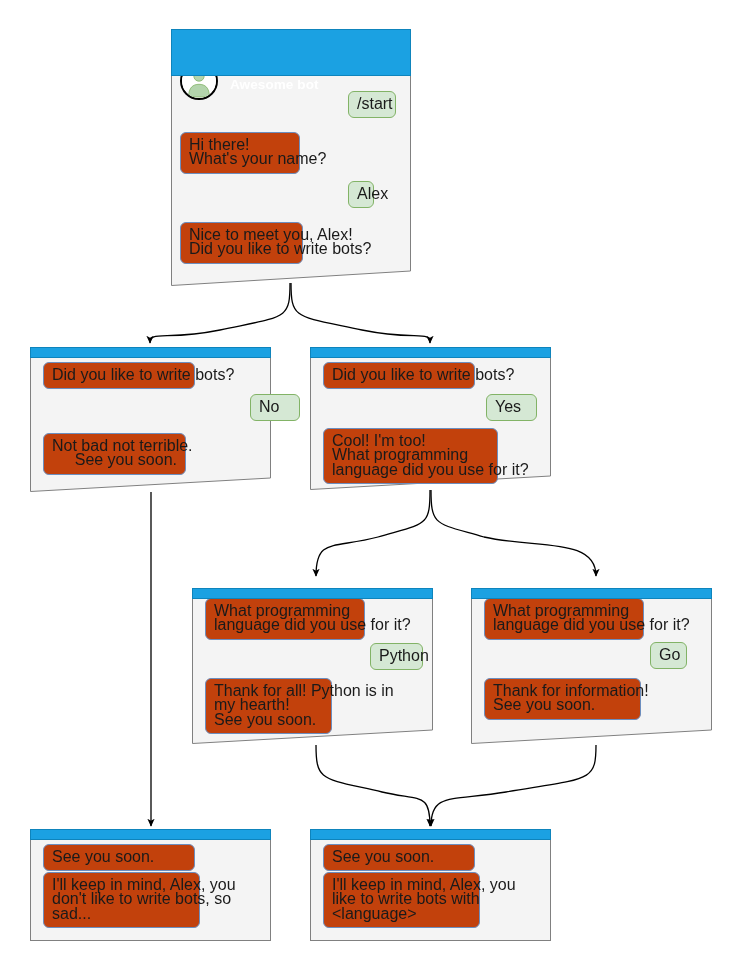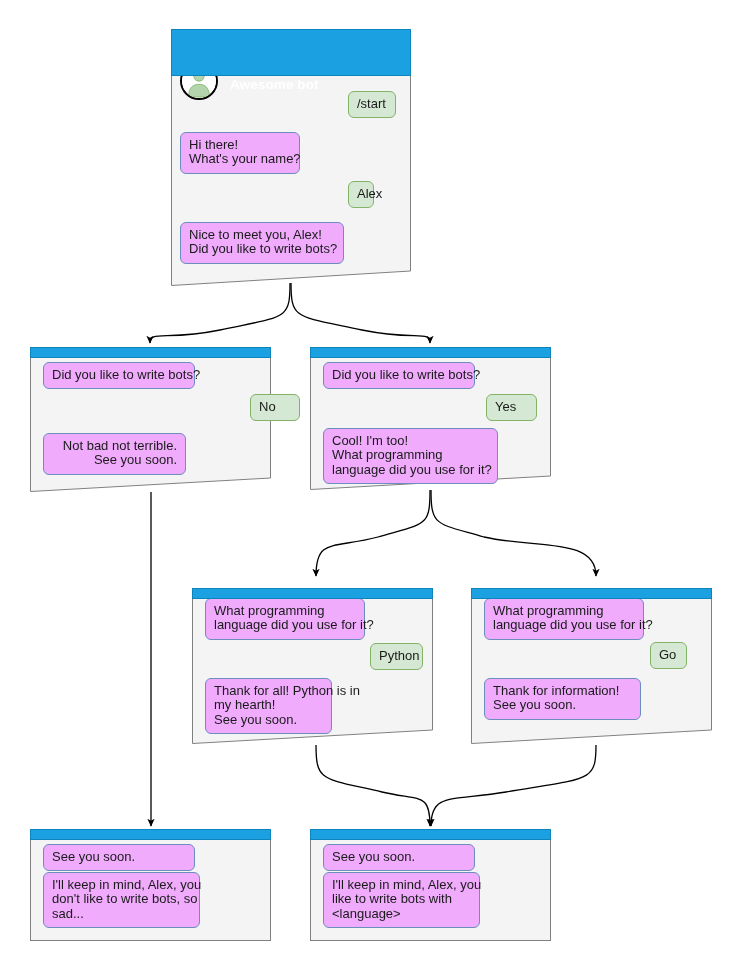--- a/index.html
+++ b/index.html
@@ -70,27 +70,27 @@
     box-sizing: border-box;
     overflow: hidden;
   }
   .avatar svg { display:block; }
 
   .msg {
     position: absolute;
     box-sizing: border-box;
     border-radius: 6px;
     padding: 5px 8px 6px 8px;
-    font-size: 13px;
+    font-size: 16px;
     line-height: 14.4px;
     color: #1a1a1a;
     white-space: pre;
   }
   .msg.bot {
-    background: #f0abfc;
+    background: #c2410c;
     border: 1px solid #6c8ebf;
   }
   .msg.user {
     background: #d5e8d4;
     border: 1px solid #82b366;
   }
 </style>
 </head>
 <body>
 
@@ -129,21 +129,21 @@
         <circle cx="17" cy="12" r="5.2" fill="#b3d4ac" stroke="#82b366" stroke-width="0.8"></circle>
         <path d="M6.6 33 C6.6 23.5 11 20.3 17 20.3 C23 20.3 27.4 23.5 27.4 33 Z" fill="#b3d4ac" stroke="#82b366" stroke-width="0.8"></path>
       </svg>
     </div>
     <div class="bot-title" style="left:59px; top:48px;">Awesome bot</div>
 
     <div class="msg user" style="left:177px; top:62px; width:48px;">/start</div>
     <div class="msg bot" style="left:9px; top:103px; width:120px;">Hi there!
 What's your name?</div>
     <div class="msg user" style="left:177px; top:152px; width:26px;">Alex</div>
-    <div class="msg bot" style="left:9px; top:193px; width:164px;">Nice to meet you, Alex!
+    <div class="msg bot" style="left:9px; top:193px; width:123px;">Nice to meet you, Alex!
 Did you like to write bots?</div>
   </div>
 
   <div class="card" style="left:30px; top:347px; width:241px; height:145px;">
     <svg class="card-shape" viewBox="0 0 241 145" preserveAspectRatio="none" style="background:transparent;border:none;">
       <polygon points="0.5,0.5 240.5,0.5 240.5,131 0.5,144.5" fill="#f4f4f4" stroke="#808080" stroke-width="1"></polygon>
     </svg>
     <div class="card-head" style="height:11px;"></div>
 
     <div class="msg bot" style="left:13px; top:15px; width:152px;">Did you like to write bots?</div>

